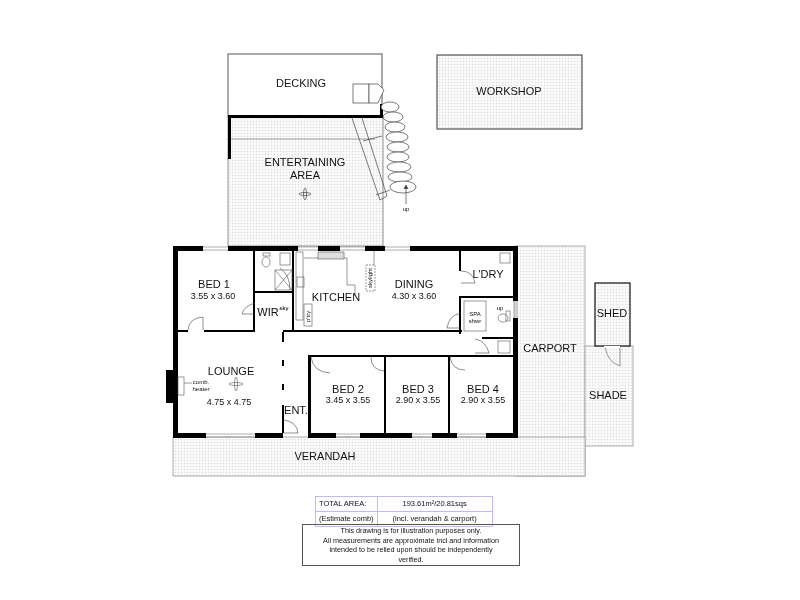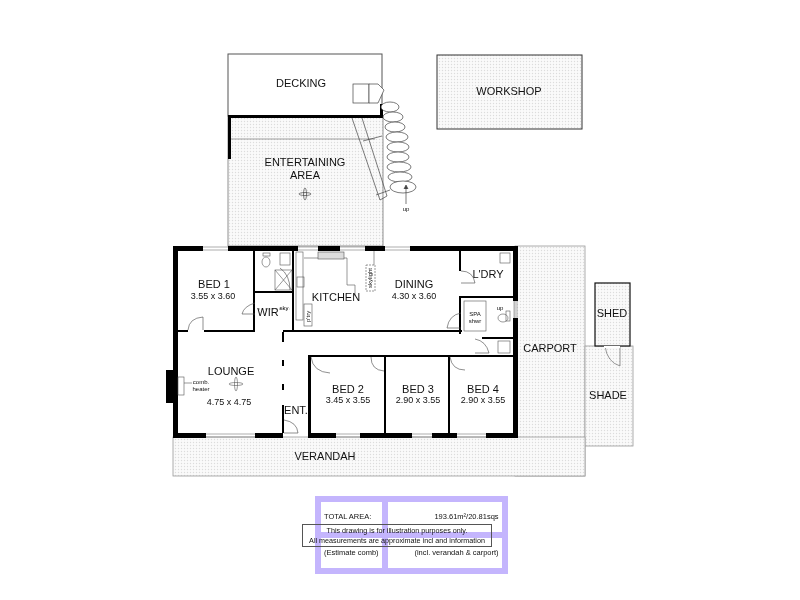--- a/index.html
+++ b/index.html
@@ -4,23 +4,23 @@
 <style>
   html, body { margin: 0; padding: 0; background: #ffffff; }
   body { width: 800px; height: 600px; position: relative; overflow: hidden; font-family: "Liberation Sans", sans-serif; }
   svg { position: absolute; left: 0; top: 0; }
   .lbl { font-family: "Liberation Sans", sans-serif; fill: #111; }
   .room { font-size: 11px; }
   .dim { font-size: 9px; }
   .tiny { font-size: 6px; }
   .info-box { position: absolute; font-family: "Liberation Sans", sans-serif; color: #111; }
   .area-table { left: 315px; top: 496px; border-collapse: collapse; font-size: 7.5px; }
-  .area-table td { border: 6px solid #c4b5fd; padding: 11px 3px; line-height: 8px; }
-  .area-table td.val { text-align: right; width: 108px; }
-  .disclaimer { left: 302px; top: 524px; width: 186px; border: 1px solid #555; font-size: 7.2px; text-align: center; line-height: 9.5px; padding: 1px 1px; }
+  .area-table td { border: 1px solid #c4b5fd; padding: 3px 3px; line-height: 8px; }
+  .area-table td.val { text-align: center; width: 108px; }
+  .disclaimer { left: 302px; top: 524px; width: 186px; border: 1px solid #555; font-size: 7.2px; text-align: center; line-height: 9.5px; padding: 1px 15px; }
 </style>
 </head>
 <body>
 
 <svg width="800" height="600" viewBox="0 0 800 600">
   <defs>
     <pattern id="dots" width="3" height="3" patternUnits="userSpaceOnUse">
       <rect width="3" height="3" fill="#fafafa"></rect>
       <circle cx="1.5" cy="1.5" r="0.7" fill="#dcdcdc"></circle>
     </pattern>
@@ -252,13 +252,14 @@
   <tr>
     <td>(Estimate comb)</td>
     <td class="val">(incl. verandah &amp; carport)</td>
   </tr>
 </tbody>
   </table>
 
 <div class="info-box disclaimer">
   <div>This drawing is for illustration purposes only.</div>
   <div>All measurements are approximate incl and information</div>
+  <div>intended to be relied upon should be independently verified.</div>
 </div>
 
 </body></html>

